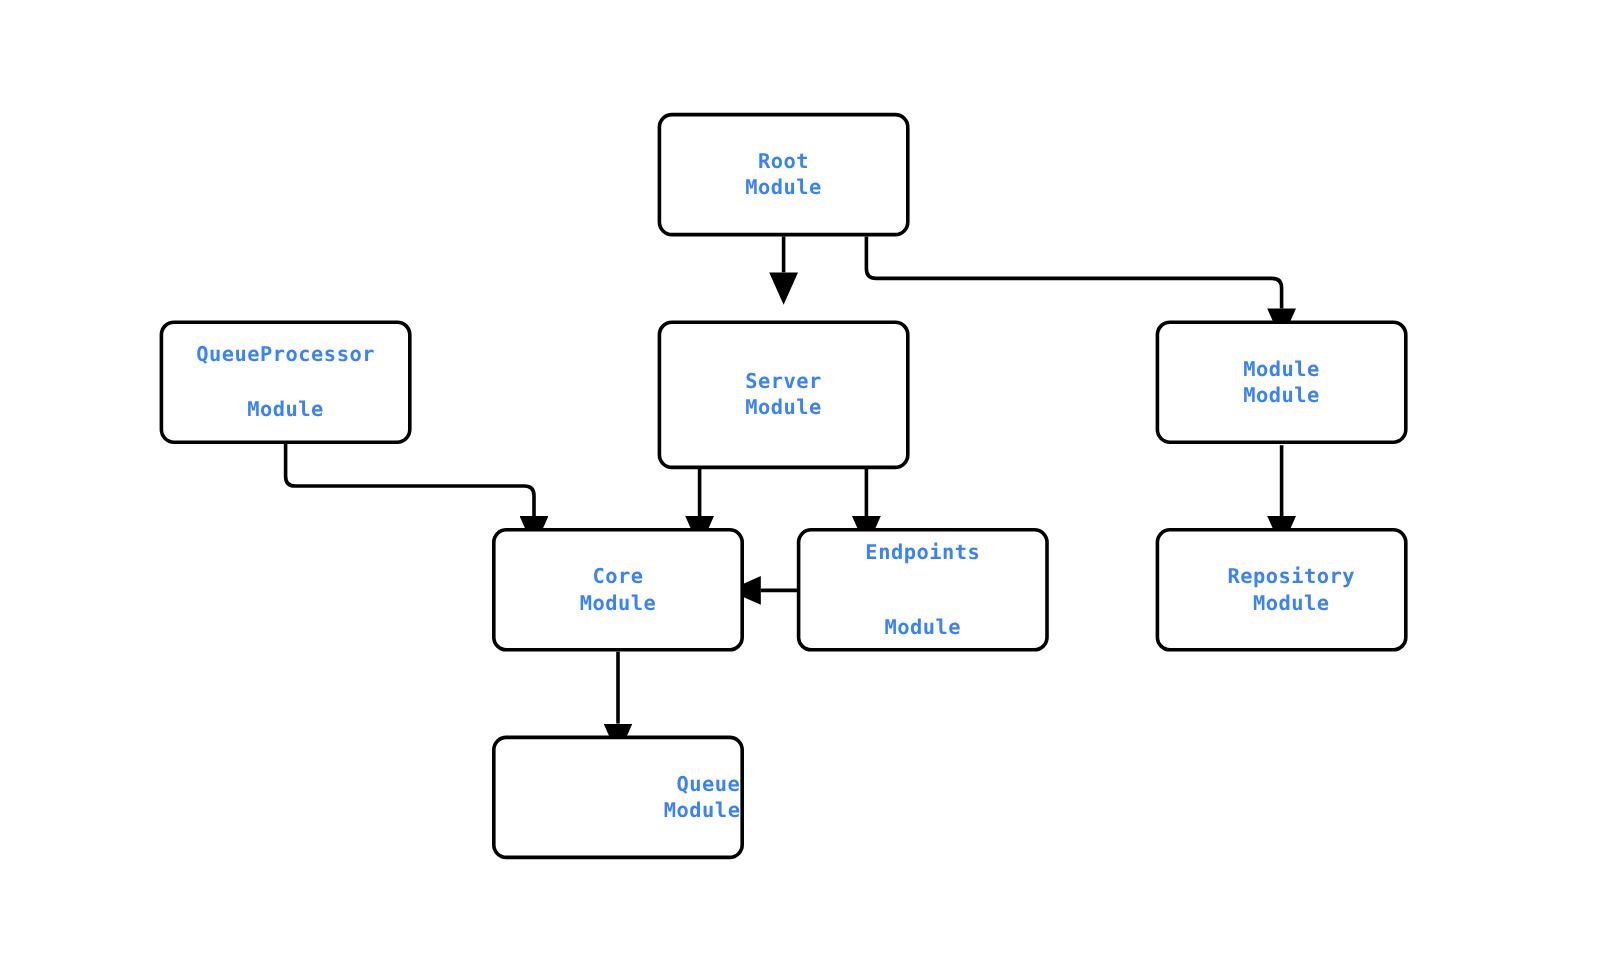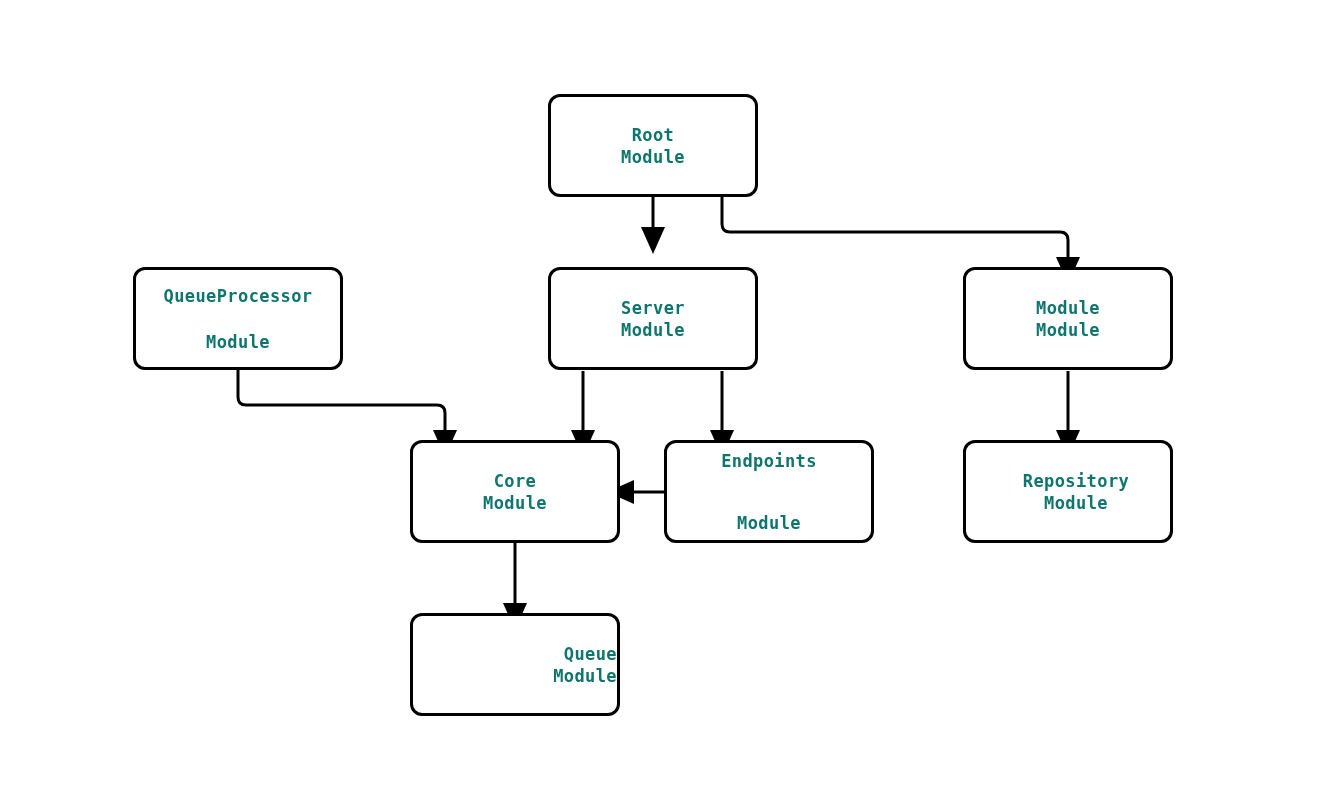--- a/index.html
+++ b/index.html
@@ -39,21 +39,21 @@
     align-items: center;
     justify-content: center;
     text-align: center;
     z-index: 2;
   }
   .node-line {
     font-family: "DejaVu Sans Mono", "Liberation Mono", monospace;
     font-size: 17px;
     line-height: 22px;
     font-weight: 700;
-    color: #0f766e;
+    color: #3b82f6;
     letter-spacing: 0.4px;
     white-space: nowrap;
   }
 </style>
 </head>
 <body>
 
 <div id="diagram-root">
 
   <svg id="edge-layer" width="1337" height="809" viewBox="0 0 1337 809" xmlns="http://www.w3.org/2000/svg">
@@ -99,21 +99,21 @@
   <div class="node" style="left: 548px; top: 94px; width: 210px; height: 103px;">
     <span class="node-line">Root</span>
     <span class="node-line">Module</span>
   </div>
 
   <div class="node" style="left: 133px; top: 267px; width: 210px; height: 103px; gap: 24px;">
     <span class="node-line">QueueProcessor</span>
     <span class="node-line">Module</span>
   </div>
 
-  <div class="node" style="left: 548px; top: 267px; width: 210px; height: 103px;">
+  <div class="node" style="left: 548px; top: 267px; width: 210px; height: 124px;">
     <span class="node-line">Server</span>
     <span class="node-line">Module</span>
   </div>
 
   <div class="node" style="left: 963px; top: 267px; width: 210px; height: 103px;">
     <span class="node-line">Module</span>
     <span class="node-line">Module</span>
   </div>
 
   <div class="node" style="left: 410px; top: 440px; width: 210px; height: 103px;">

